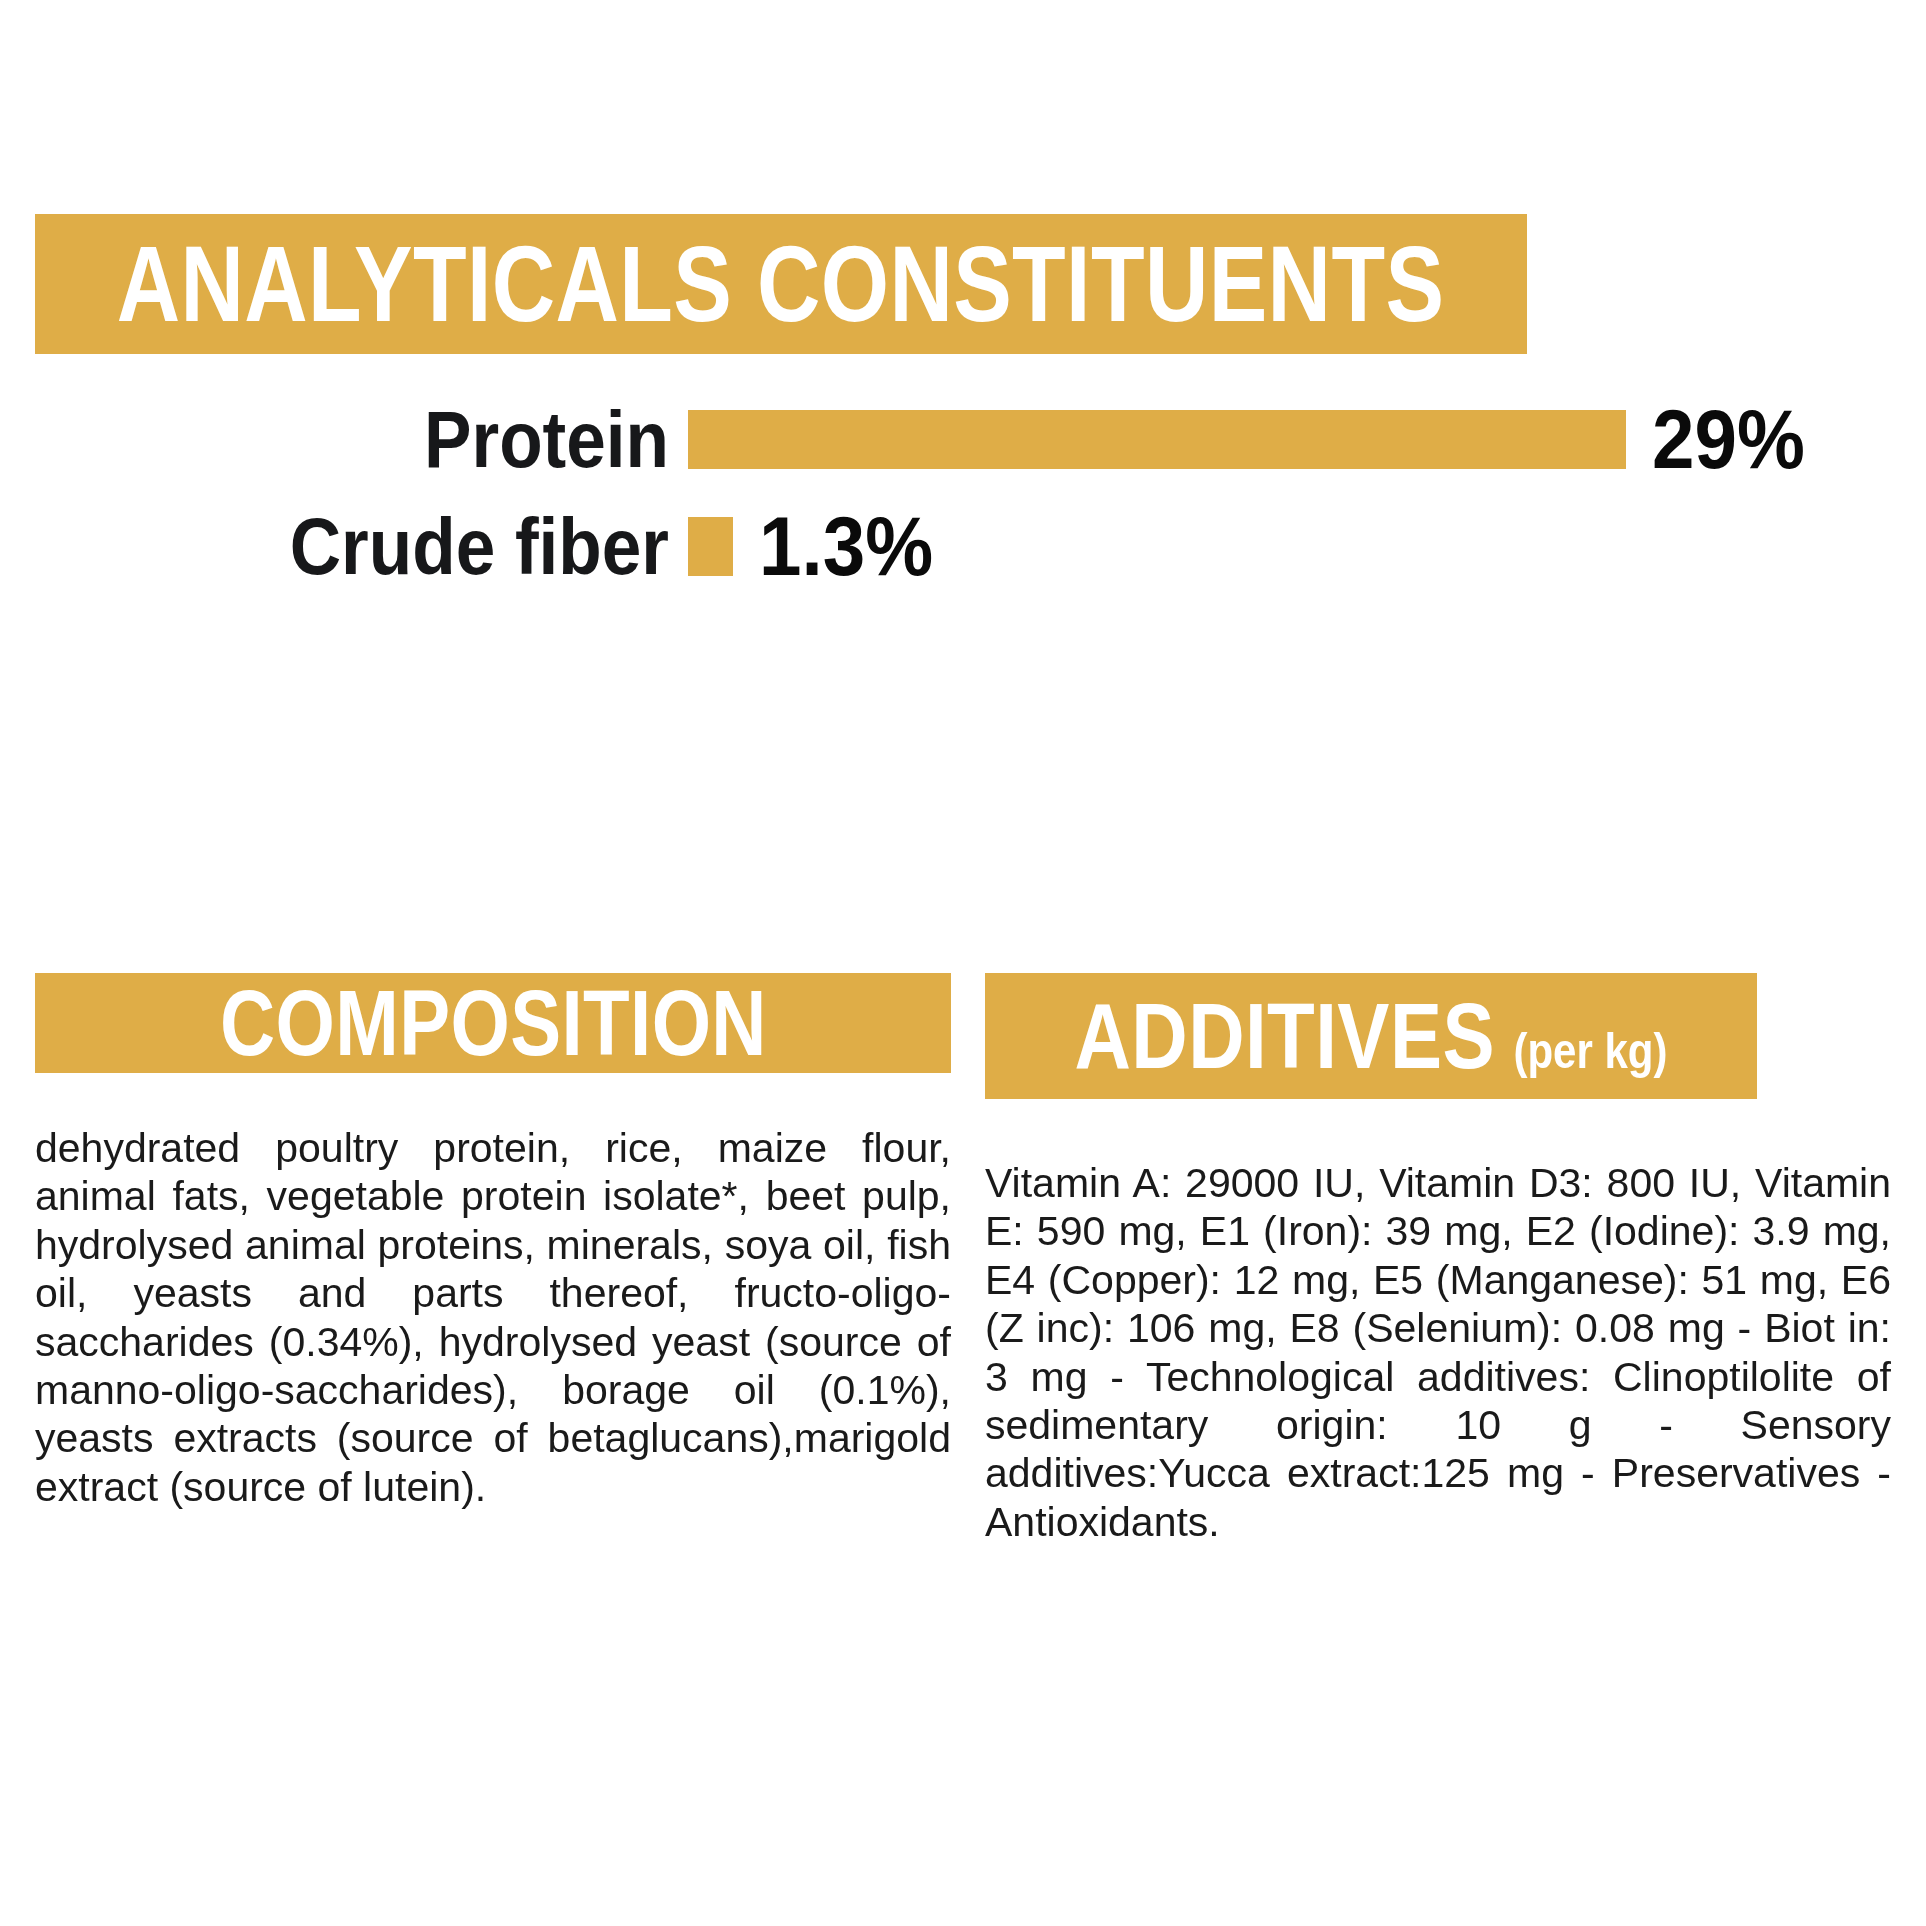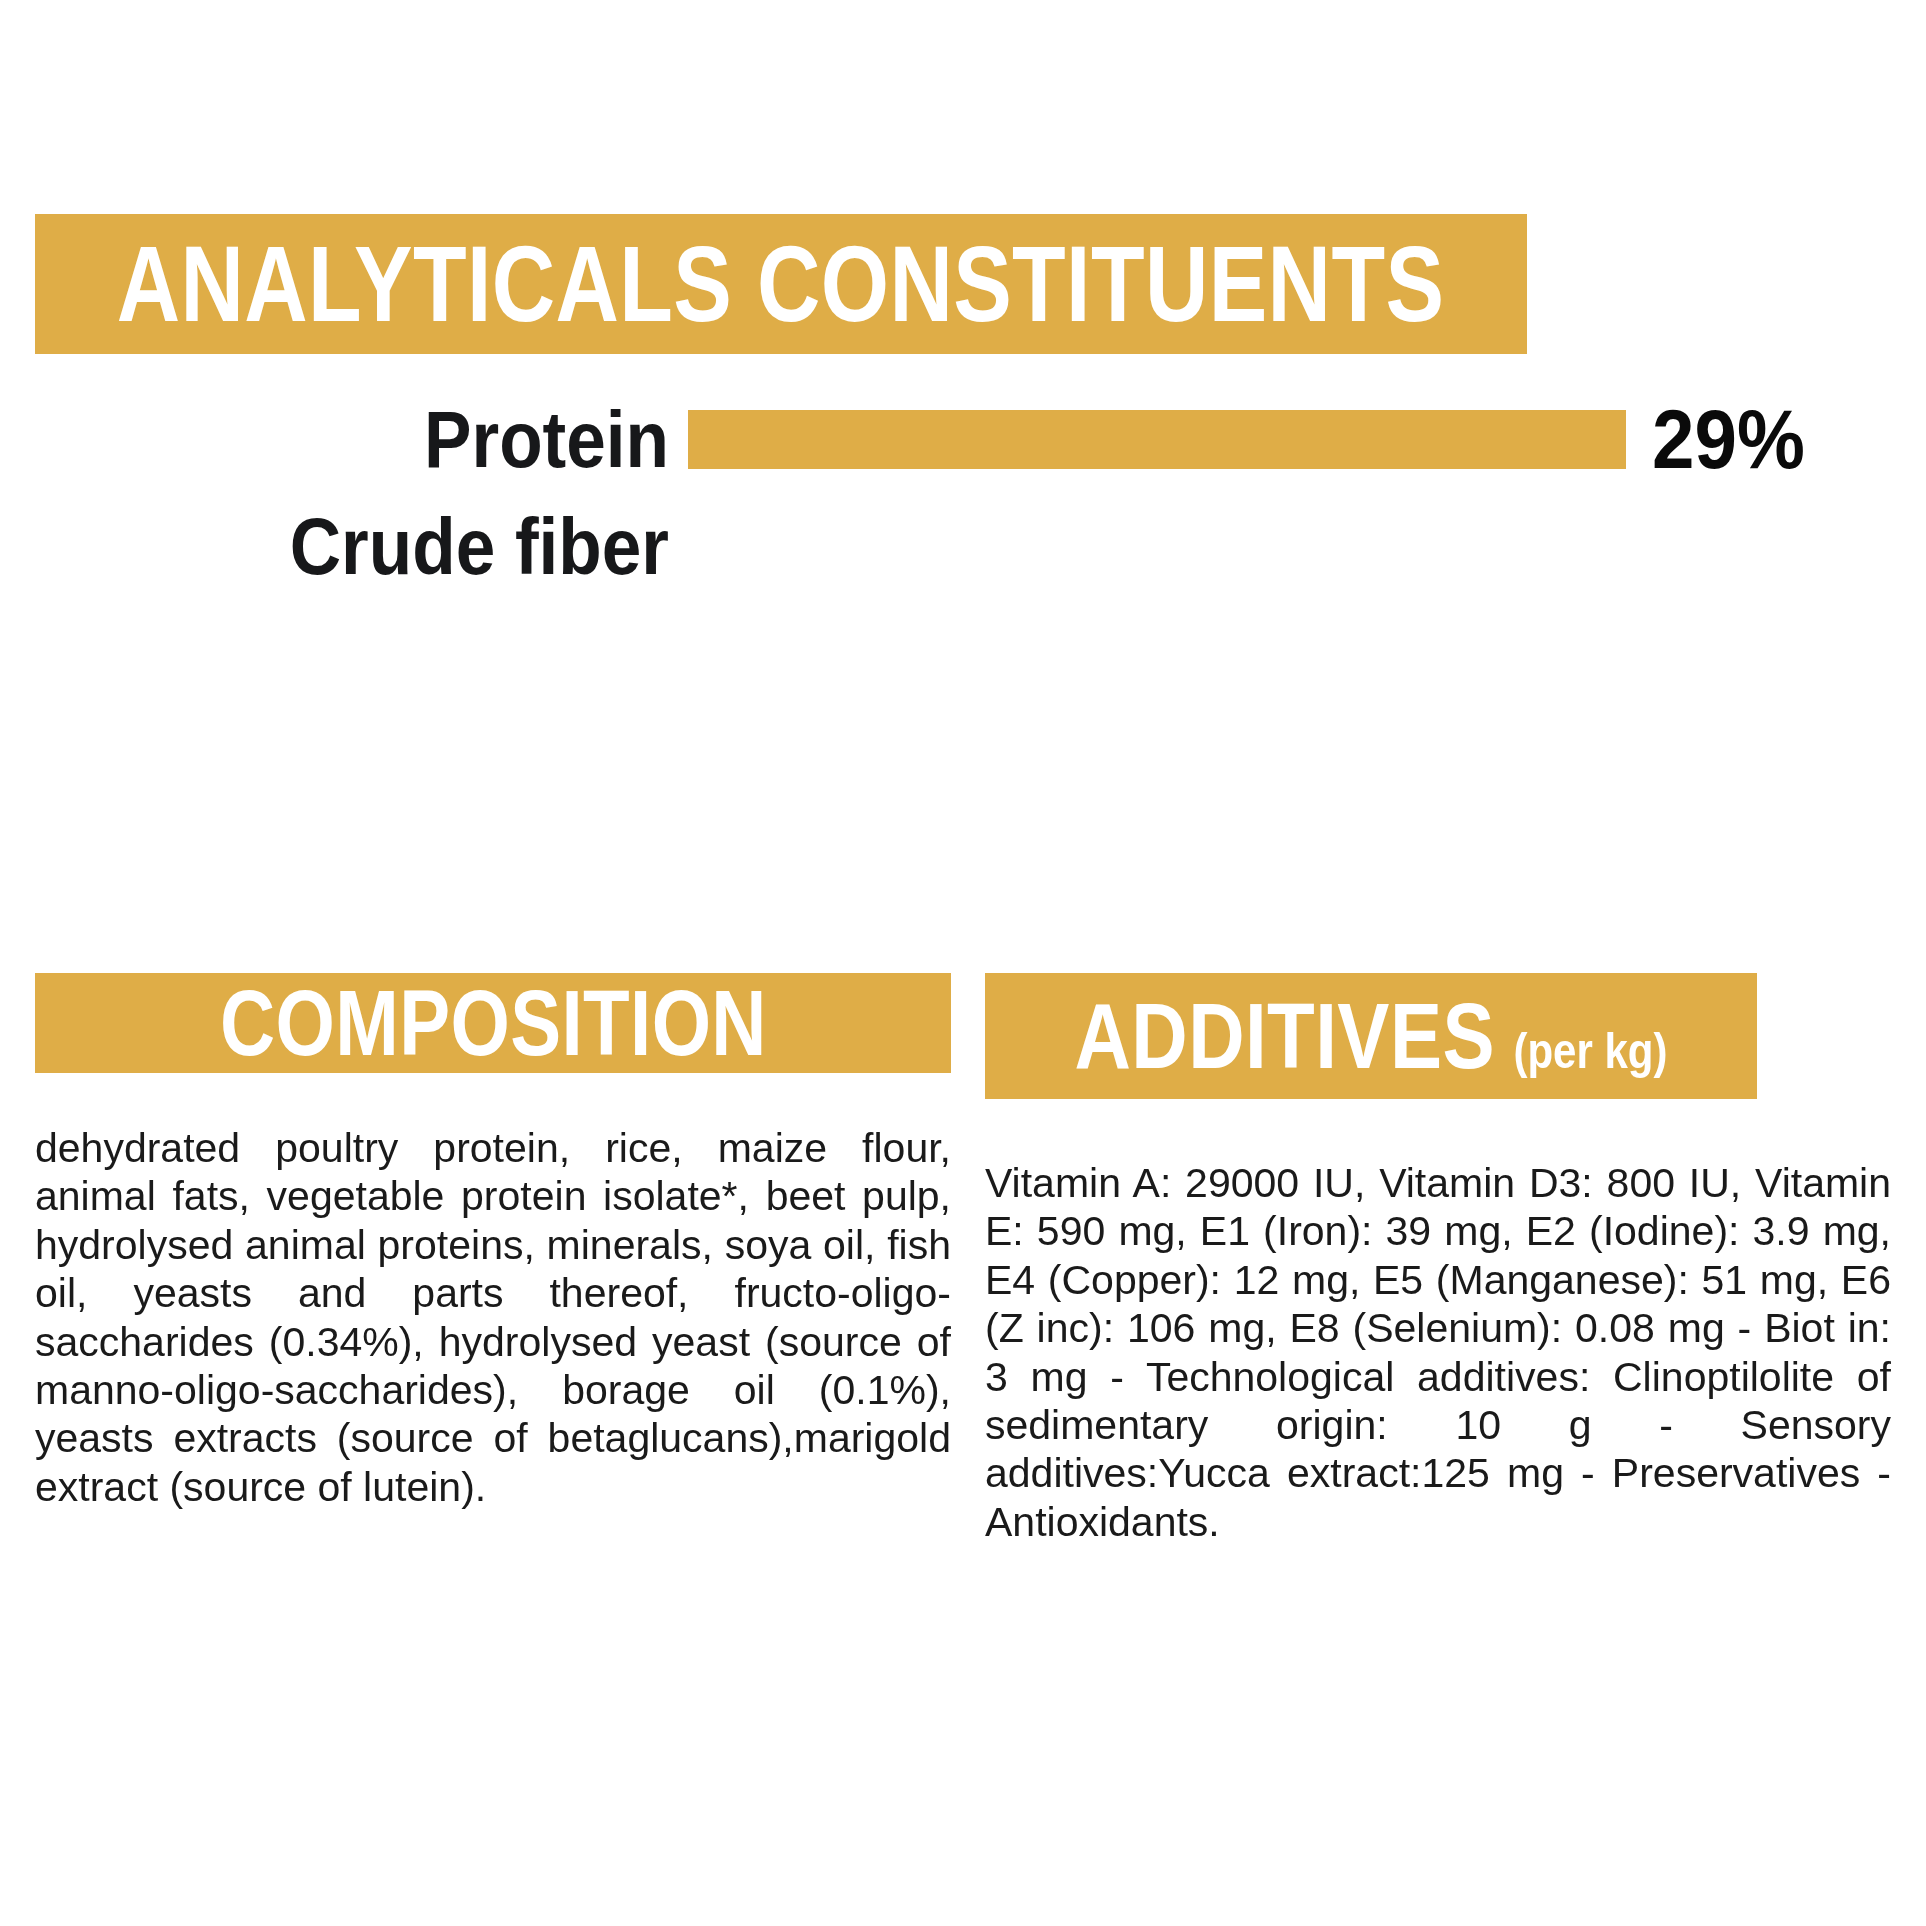--- a/index.html
+++ b/index.html
@@ -175,20 +175,24 @@
     <div class="alabel">Protein</div>
     <div class="abar-wrap">
       <div class="abar" style="width:938px"></div>
       <div class="aval">29%</div>
     </div>
   </div>
 
 
   <div class="arow">
     <div class="alabel">Crude fiber</div>
+    <div class="abar-wrap">
+      <div class="abar" style="width:45px"></div>
+      <div class="aval">1.3%</div>
+    </div>
   </div>
 
 </div>
 
 <div id="composition-header" class="bar-header">
   <span class="htitle">COMPOSITION</span>
 </div>
 <div id="composition-body" class="body-text">dehydrated poultry protein, rice, maize flour, animal fats, vegetable protein isolate*, beet pulp, hydrolysed animal proteins, minerals, soya oil, fish oil, yeasts and parts thereof, fructo-oligo-saccharides (0.34%), hydrolysed yeast (source of manno-oligo-saccharides), borage oil (0.1%), yeasts extracts (source of betaglucans),marigold extract (source of lutein).</div>
 
 <div id="additives-header" class="bar-header">

